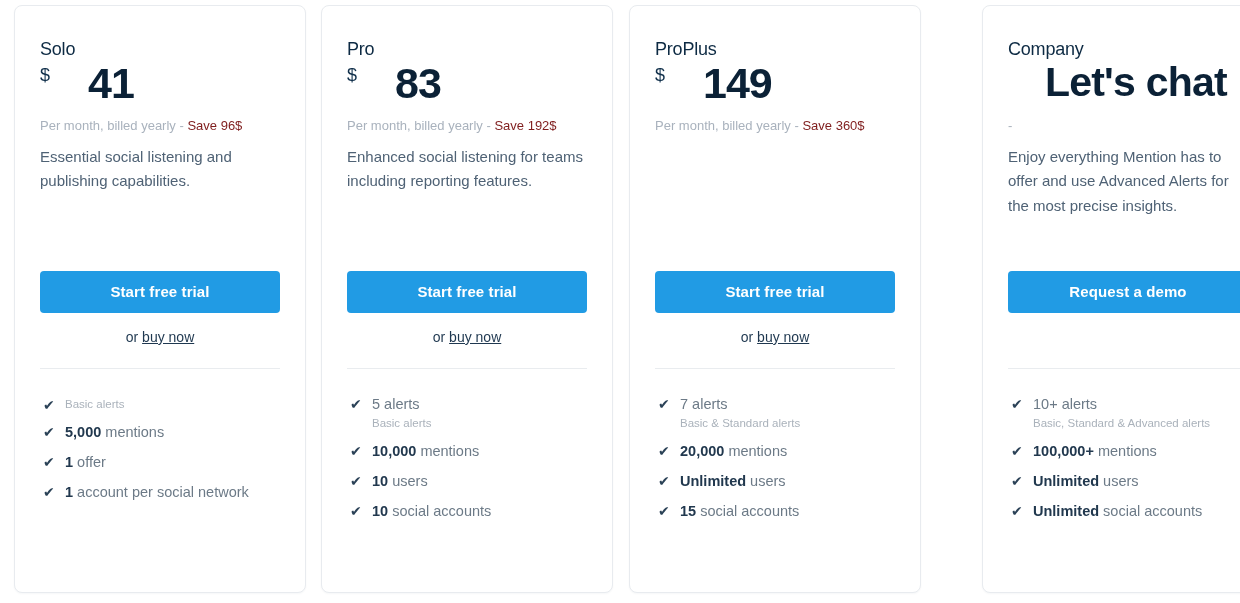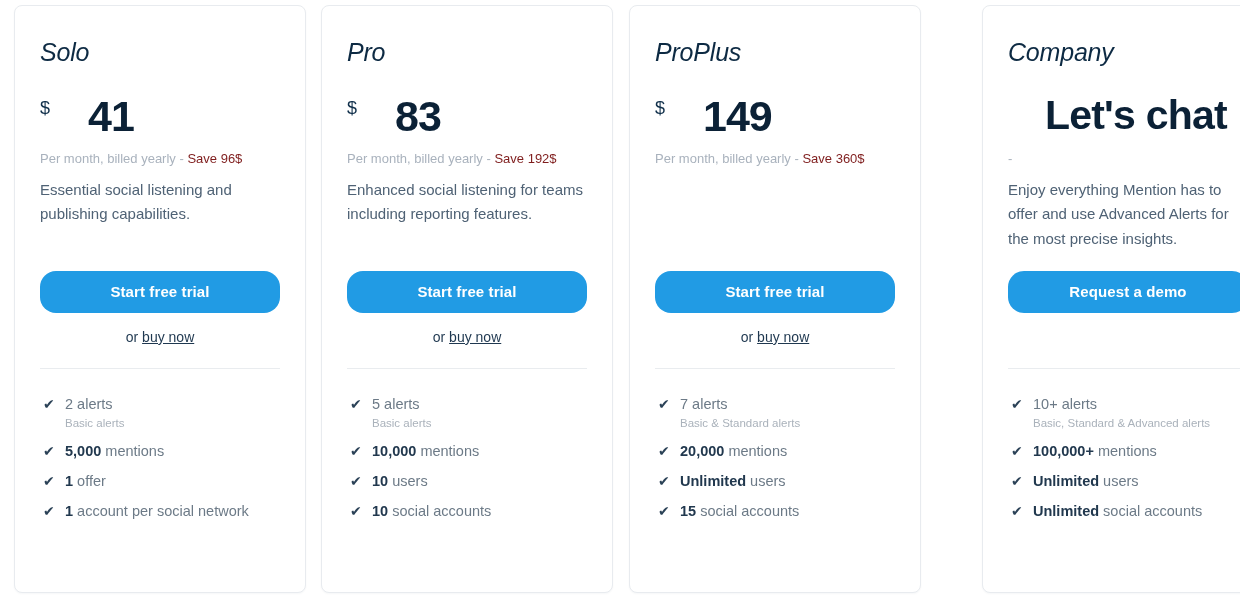--- a/index.html
+++ b/index.html
@@ -30,27 +30,26 @@
     box-shadow: 0 1px 2px rgba(30, 50, 80, 0.04);
     padding: 34px 25px 0 25px;
   }
 
   .plan-card.card-0 { left: 14px; }
   .plan-card.card-1 { left: 321px; }
   .plan-card.card-2 { left: 629px; }
   .plan-card.card-3 { left: 982px; }
 
   .plan-name {
-    font-size: 25px;
+    font-size: 18px;
     font-weight: 400;
     color: #0d2a43;
     letter-spacing: -0.2px;
     line-height: 1;
-    margin-bottom: 31px;
-    font-style: italic;
+    margin-bottom: 5px;
   }
 
   .price-row {
     display: flex;
     align-items: flex-start;
     line-height: 1;
     height: 46px;
     margin-bottom: 8px;
   }
 
@@ -104,21 +103,21 @@
     top: 265px;
   }
 
   .cta-button {
     display: block;
     width: 100%;
     height: 42px;
     background: #219be4;
     color: #ffffff;
     border: none;
-    border-radius: 16px;
+    border-radius: 4px;
     font-family: "Liberation Sans", sans-serif;
     font-size: 15px;
     font-weight: 700;
     letter-spacing: 0.1px;
     cursor: pointer;
     line-height: 42px;
     text-align: center;
     padding: 0;
   }
 
@@ -206,21 +205,20 @@
       <div class="billing-line"><span>Per month, billed yearly - </span><span class="save-link">Save 96$</span></div>
       <div class="plan-desc">Essential social listening and publishing capabilities.</div>
       <div class="cta-block">
         <button class="cta-button">Start free trial</button>
         <div class="buy-now-line"><span>or </span><span class="buy-link">buy now</span></div>
       </div>
       <div class="divider"></div>
       <ul class="features">
         <li class="feature-item plain">
           <span class="check-icon">✔</span>
-          <div class="feature-main"><span class="f-value">2</span><span> alerts</span></div>
           <div class="feature-sub">Basic alerts</div>
         </li>
         <li class="feature-item">
           <span class="check-icon">✔</span>
           <div class="feature-main"><span class="f-value">5,000</span><span> mentions</span></div>
         </li>
         <li class="feature-item">
           <span class="check-icon">✔</span>
           <div class="feature-main"><span class="f-value">1</span><span> offer</span></div>
         </li>

